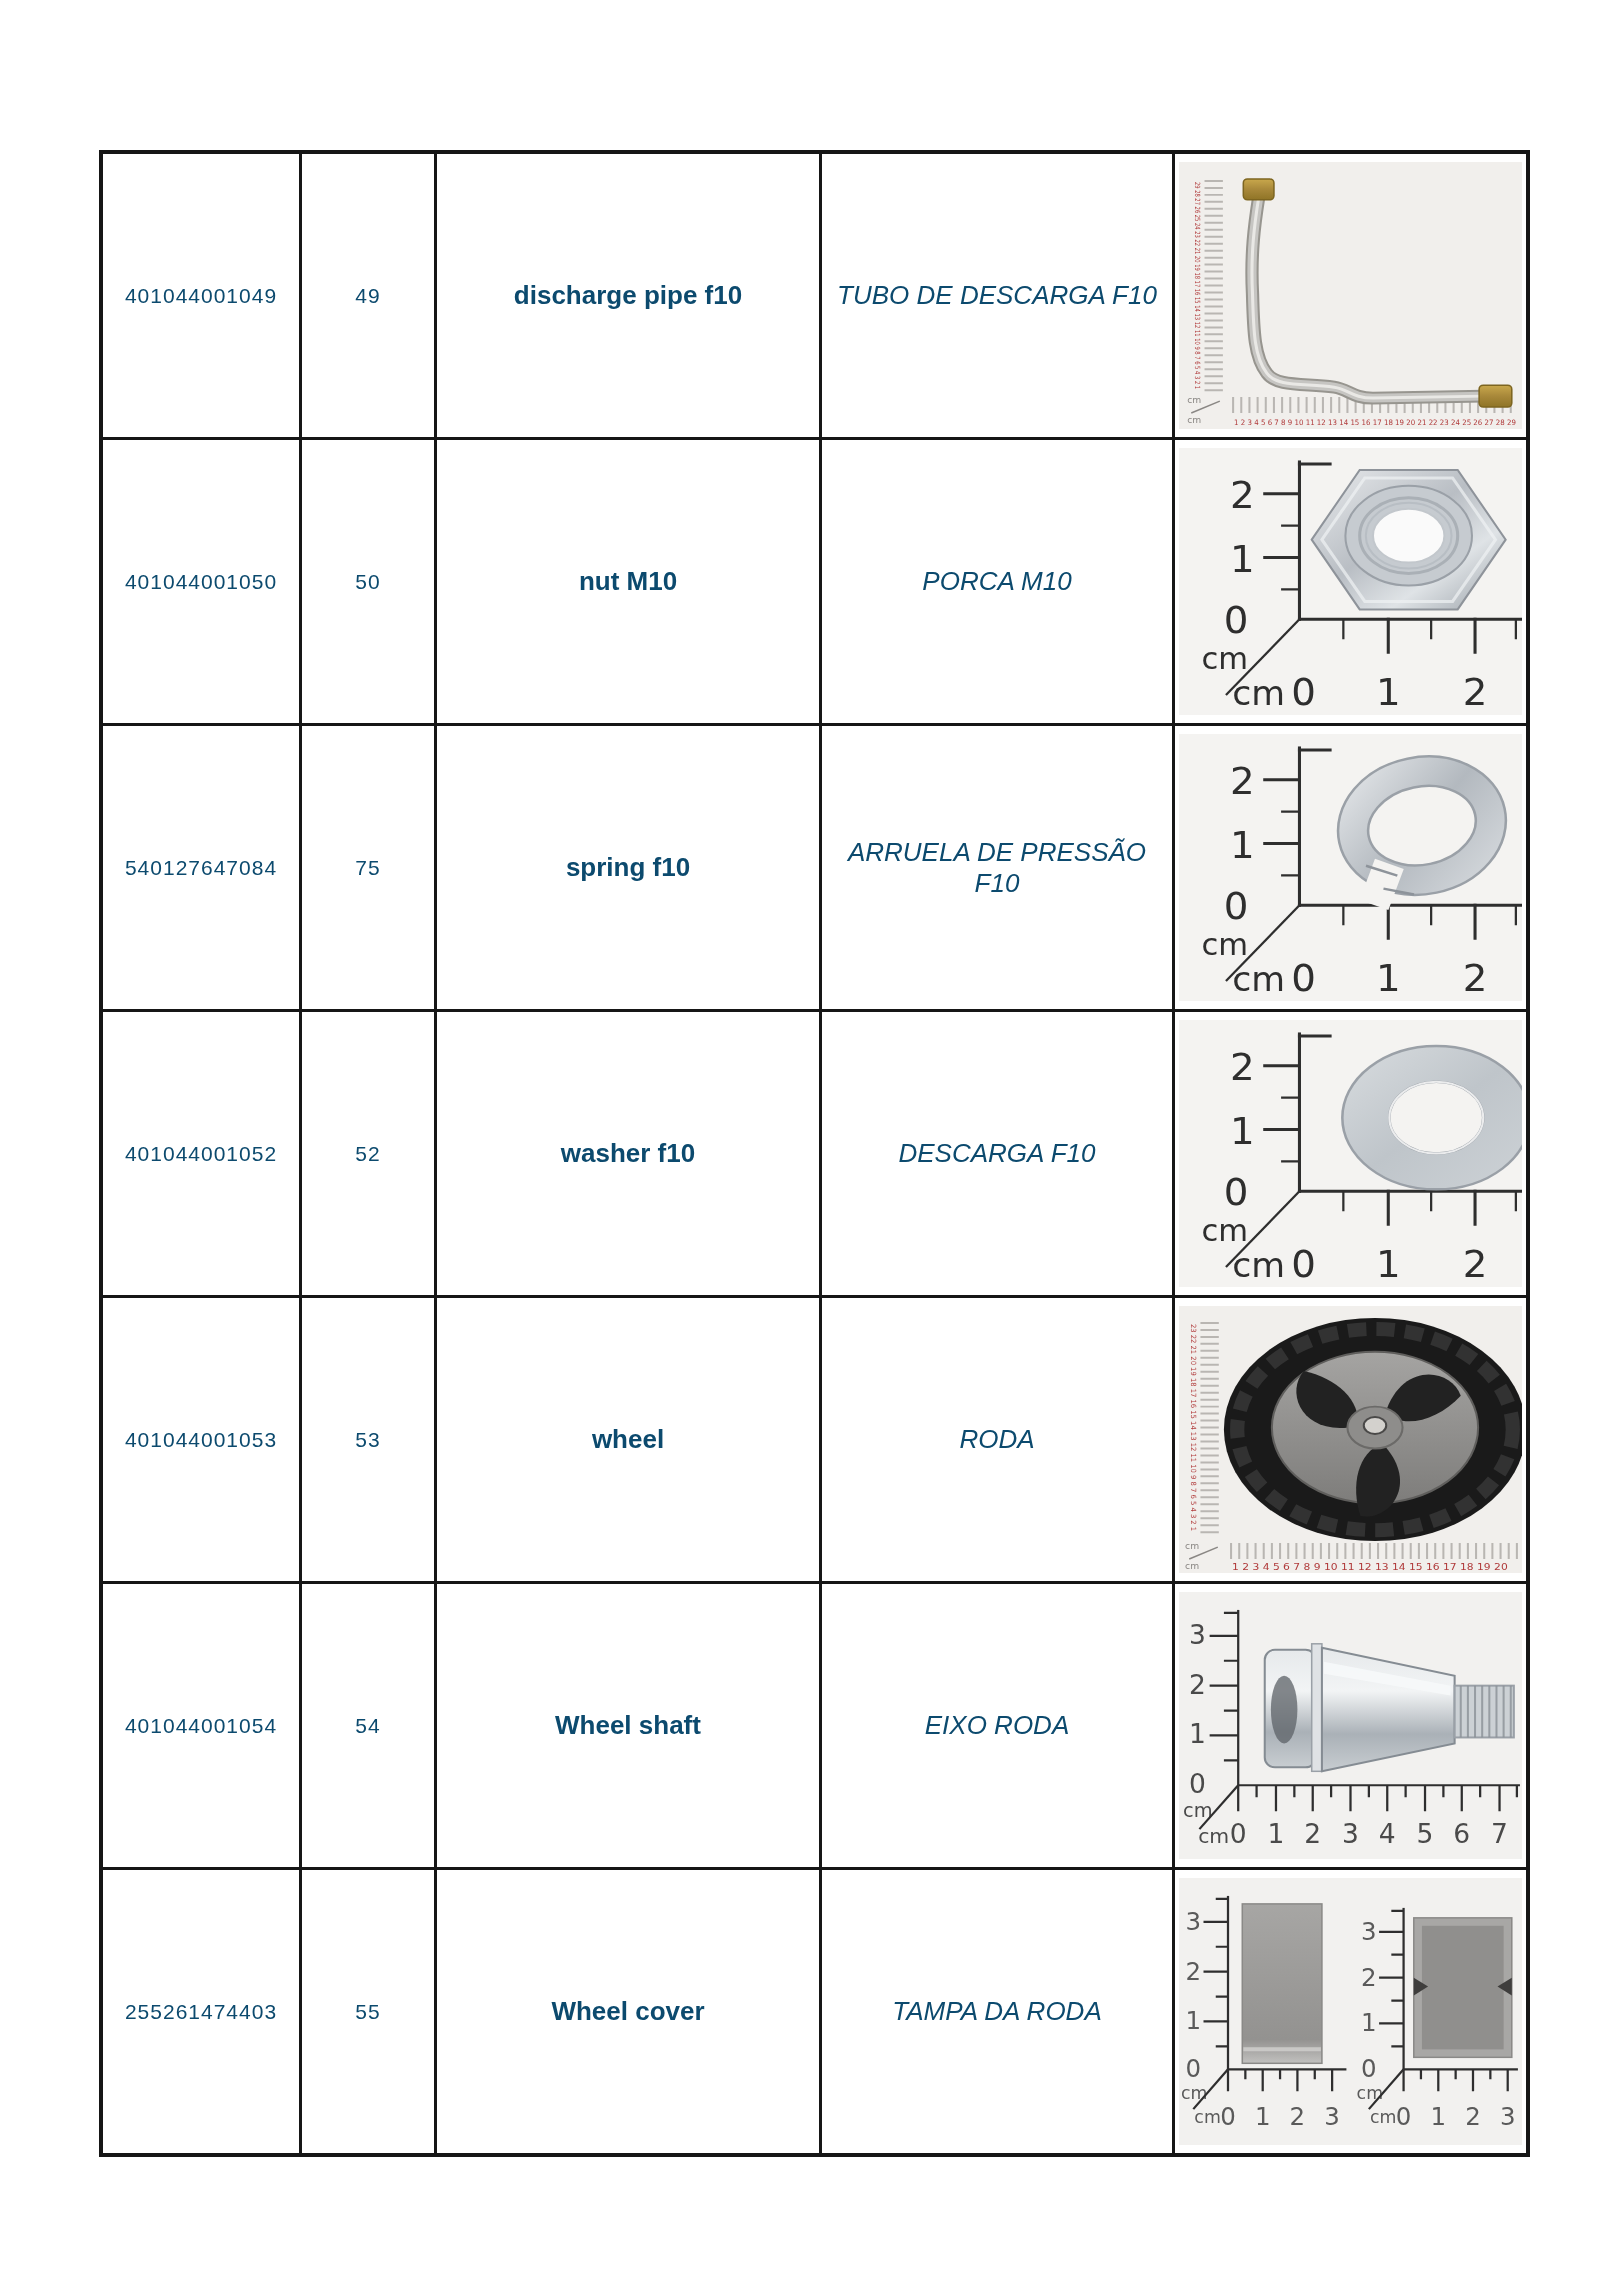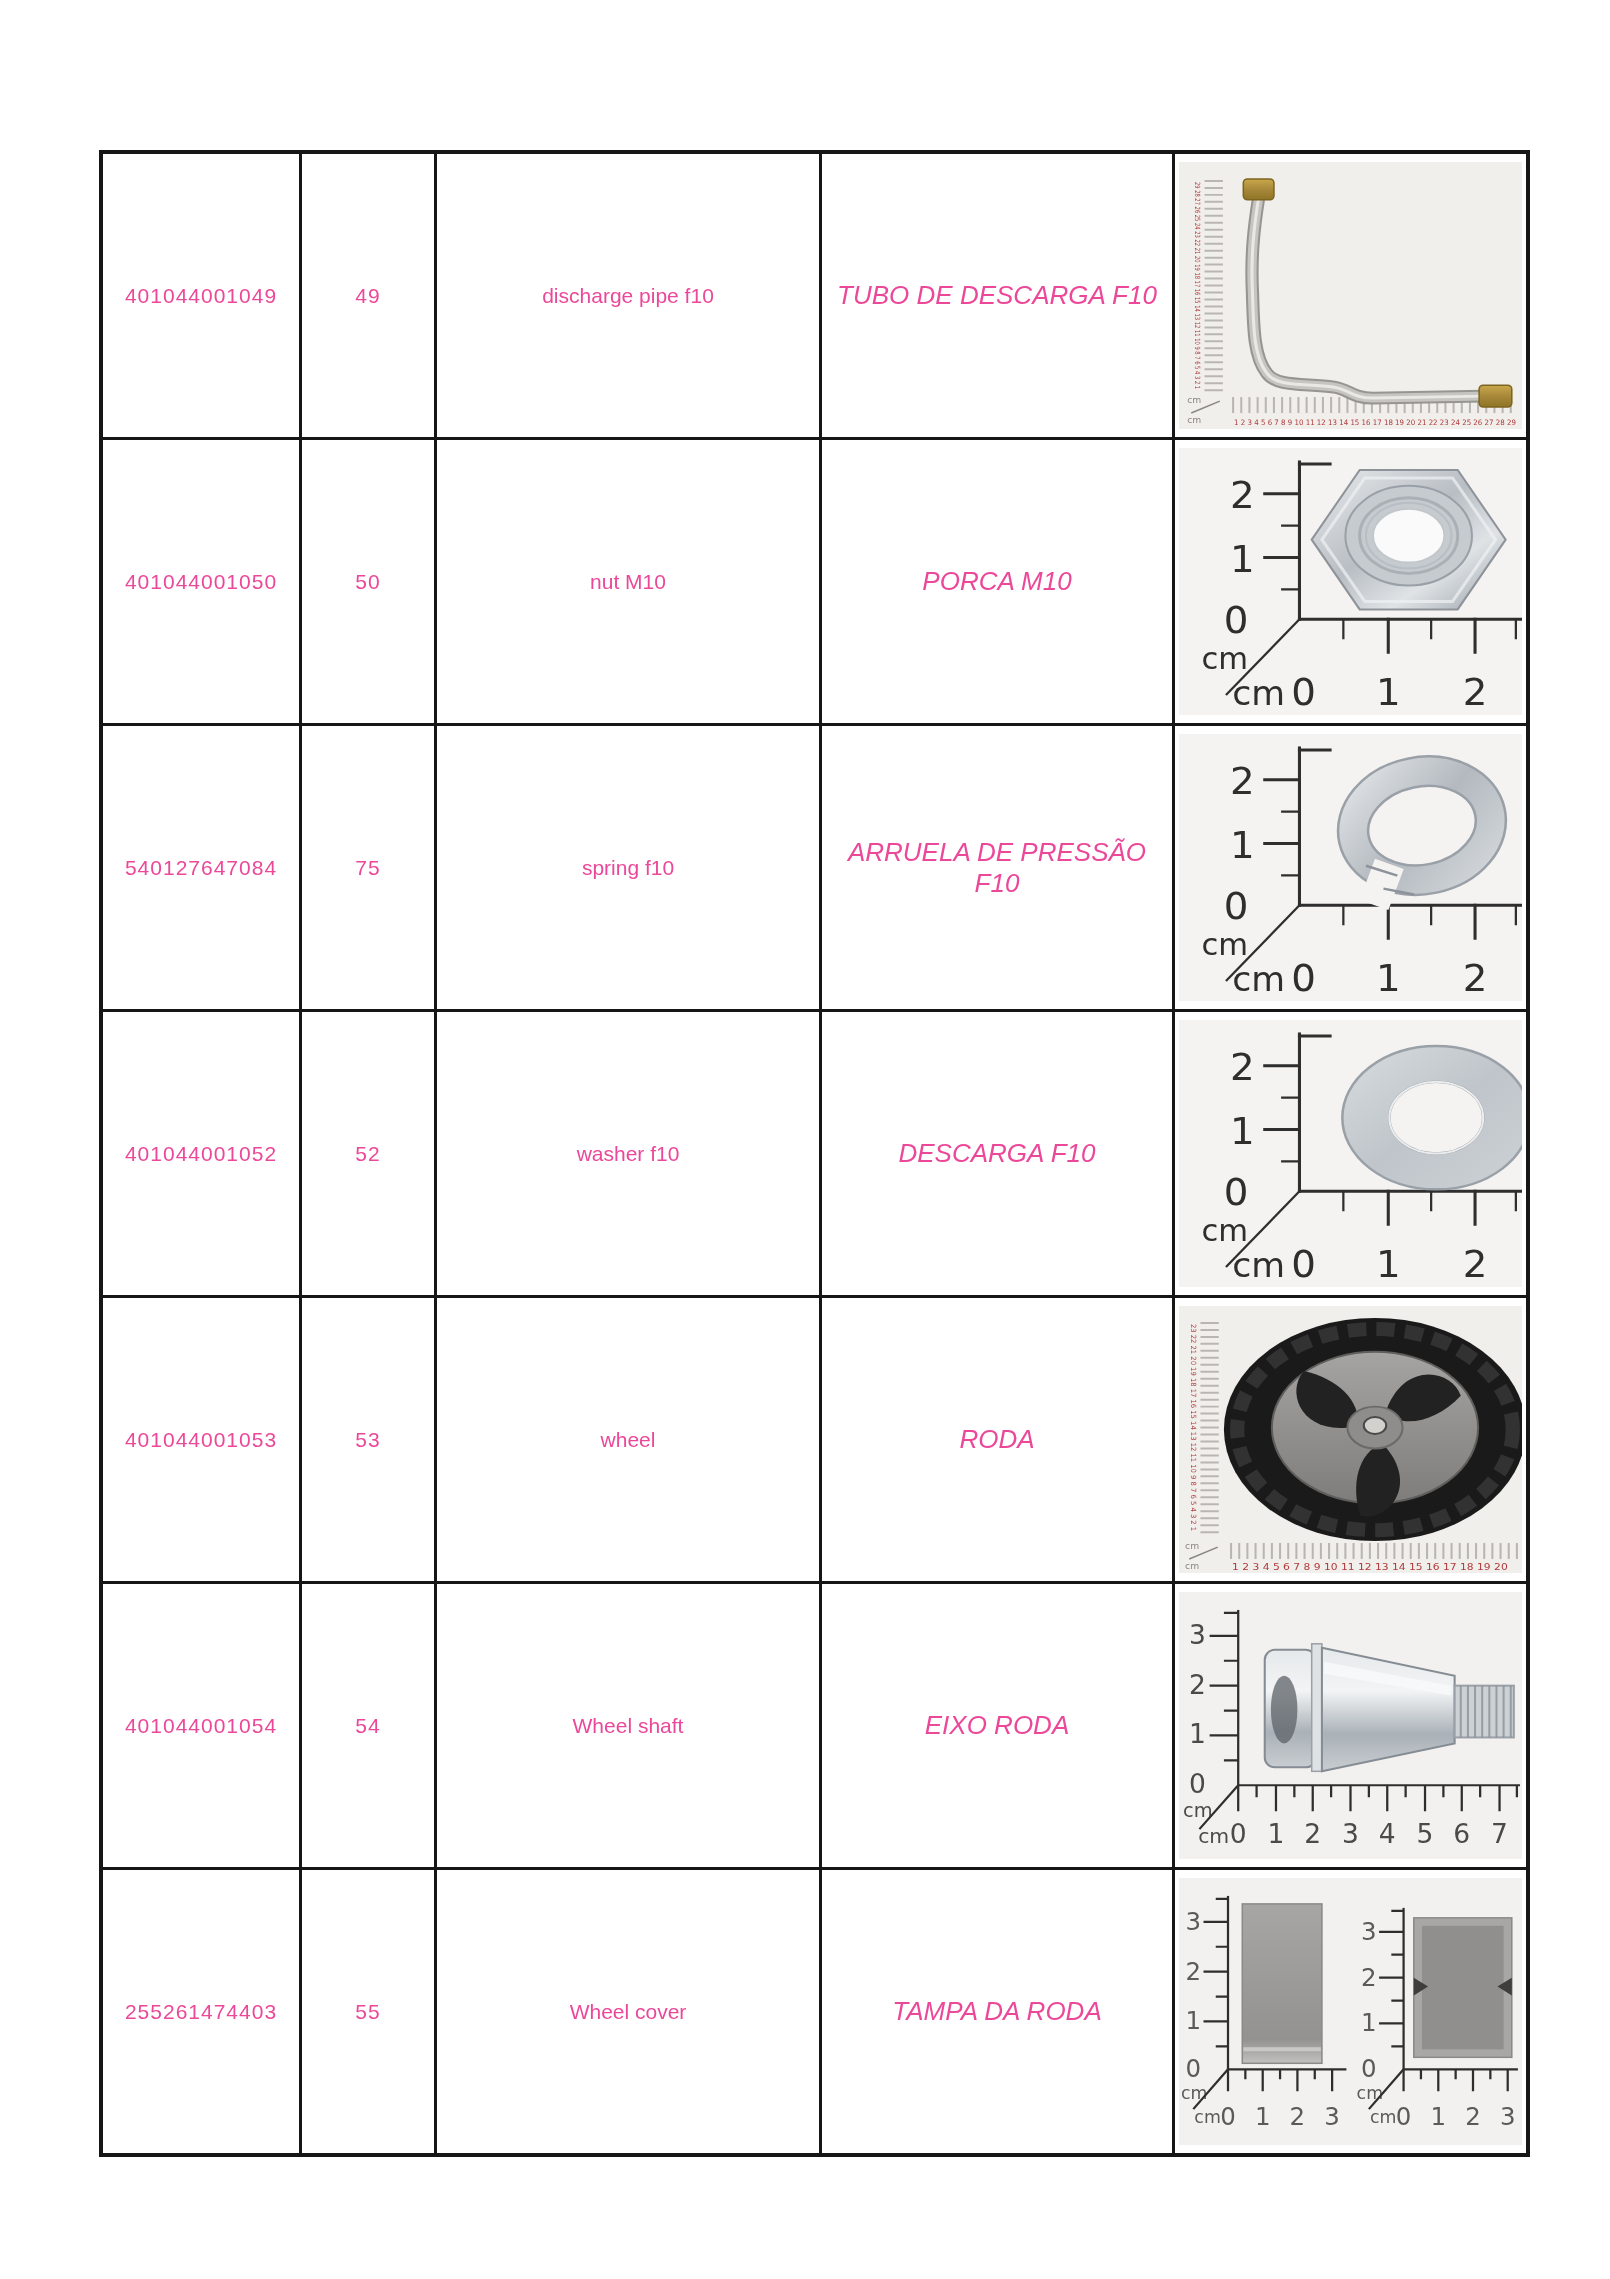--- a/index.html
+++ b/index.html
@@ -1,40 +1,40 @@
 <!DOCTYPE html>
 <html><head>
 <meta charset="utf-8">
 <style>
   html,body{margin:0;padding:0;background:#ffffff;}
   .page{
     position:relative;
     width:1610px;height:2279px;
     background:#ffffff;
     font-family:"Liberation Sans", sans-serif;
-    color:#ec4899;
+    color:#0c4a6e;
   }
   table.parts-table{
     position:absolute;left:99px;top:150px;
     width:1395px;
     border-collapse:collapse;
     table-layout:fixed;
     border:4px solid #161616;
   }
   table.parts-table td{
     border:3px solid #161616;
     height:275px;
     text-align:center;
     vertical-align:middle;
     overflow:hidden;
     background:#ffffff;
   }
   td.c-part  {width:194px;font-size:21px;letter-spacing:1px;}
   td.c-item  {width:130px;font-size:21px;letter-spacing:1px;}
-  td.c-en    {width:380px;font-size:21px;}
+  td.c-en    {width:380px;font-size:26px;font-weight:bold;}
   td.c-pt    {width:348px;font-size:26px;font-style:italic;}
   td.c-photo {width:343px;padding:4px;}
   .photo-wrap{width:100%;height:267px;}
   .photo-wrap svg{display:block;width:100%;height:100%;}
   svg text{font-family:"DejaVu Sans","Liberation Sans",sans-serif;}
   .axis-num{fill:#2e2e2e;}
   .axis-line{stroke:#2e2e2e;stroke-width:3;fill:none;stroke-linecap:square;}
   .axis-line-thin{stroke:#2e2e2e;stroke-width:2.2;fill:none;}
 </style>
 </head>

